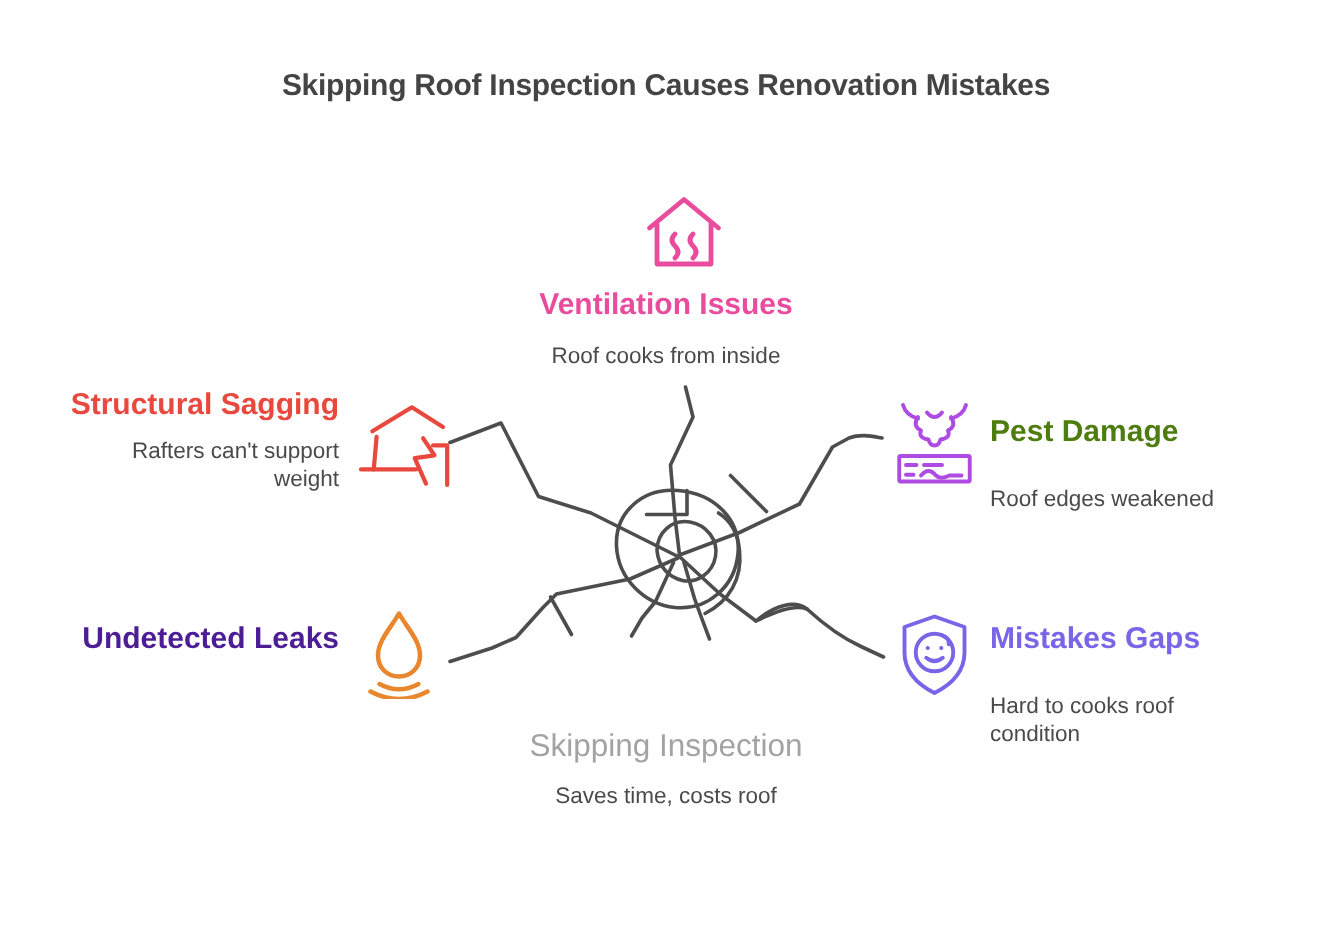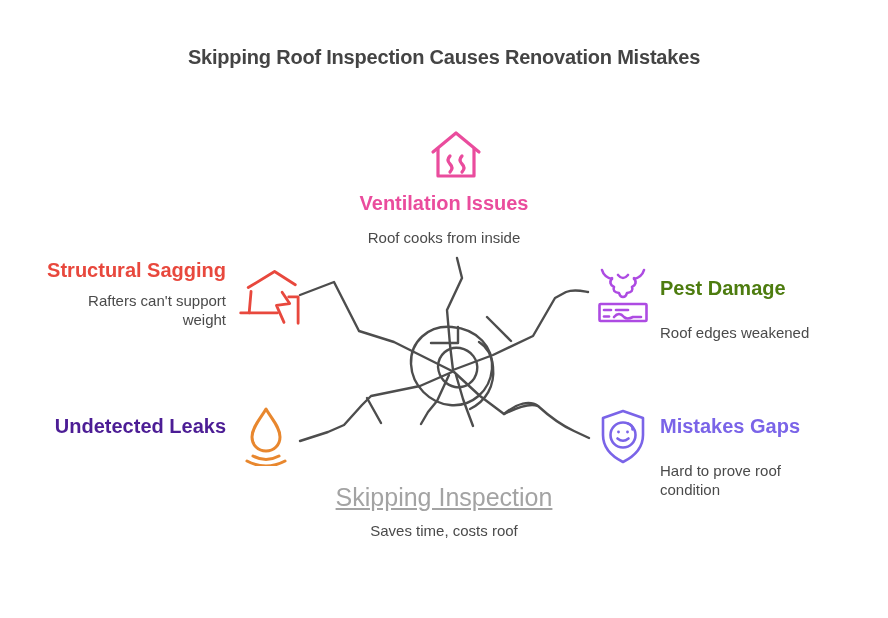--- a/index.html
+++ b/index.html
@@ -15,21 +15,21 @@
   .node-desc{font-size:15px;color:#4a4a4a;line-height:19px;}
   .abs{position:absolute;}
   .center-x{left:0;width:100%;text-align:center;}
   .txt-right{text-align:right;}
   .txt-left{text-align:left;}
   .icon-wrap{display:block;line-height:0;}
   svg{display:block;}
   .sub-right{margin-top:9px;margin-left:auto;max-width:158px;}
   .sub-left{margin-top:23px;max-width:152px;}
   .scribble{position:absolute;left:0;top:0;pointer-events:none;}
-  .skip-heading{font-size:25px;font-weight:400;line-height:25px;text-decoration:underline;}
+  .skip-heading{font-size:21px;font-weight:400;line-height:25px;}
 </style>
 </head>
 <body>
 
 <div class="stage">
 
   <div class="title">Skipping Roof Inspection Causes Renovation Mistakes</div>
 
   <svg class="scribble" width="888" height="618" viewBox="0 0 888 618" fill="none" stroke="#4d4d4d" stroke-width="2.4" stroke-linecap="round" stroke-linejoin="round">
     <path d="M457 258 L462 278 L447 310 L450 345 L453 370"></path>
@@ -107,19 +107,19 @@
       <path d="M25 3 L5 10 V27 C5 40 13 48 25 54 C37 48 45 40 45 27 V10 Z"></path>
       <circle cx="25" cy="27" r="12.5"></circle>
       <circle cx="20.5" cy="24" r="1.4" fill="currentColor" stroke="none"></circle>
       <circle cx="29.5" cy="24" r="1.4" fill="currentColor" stroke="none"></circle>
       <path d="M19.5 30.5 Q25 35 30.5 30.5"></path>
       <path d="M30 15.5 Q35 17 34.5 21.5"></path>
     </svg>
   </span>
   <div class="abs txt-left" style="left:660px;top:414px;width:170px;">
     <div class="node-heading" style="color: rgb(122, 100, 232);">Mistakes Gaps</div>
-    <div class="node-desc sub-left">Hard to prove roof condition</div>
+    <div class="node-desc sub-left">Hard to cooks roof condition</div>
   </div>
 
   <div class="abs center-x skip-heading" style="top: 485px; color: rgb(163, 163, 163);">Skipping Inspection</div>
   <div class="abs center-x node-desc" style="top:521px;">Saves time, costs roof</div>
 
 </div>
 
 </body></html>

